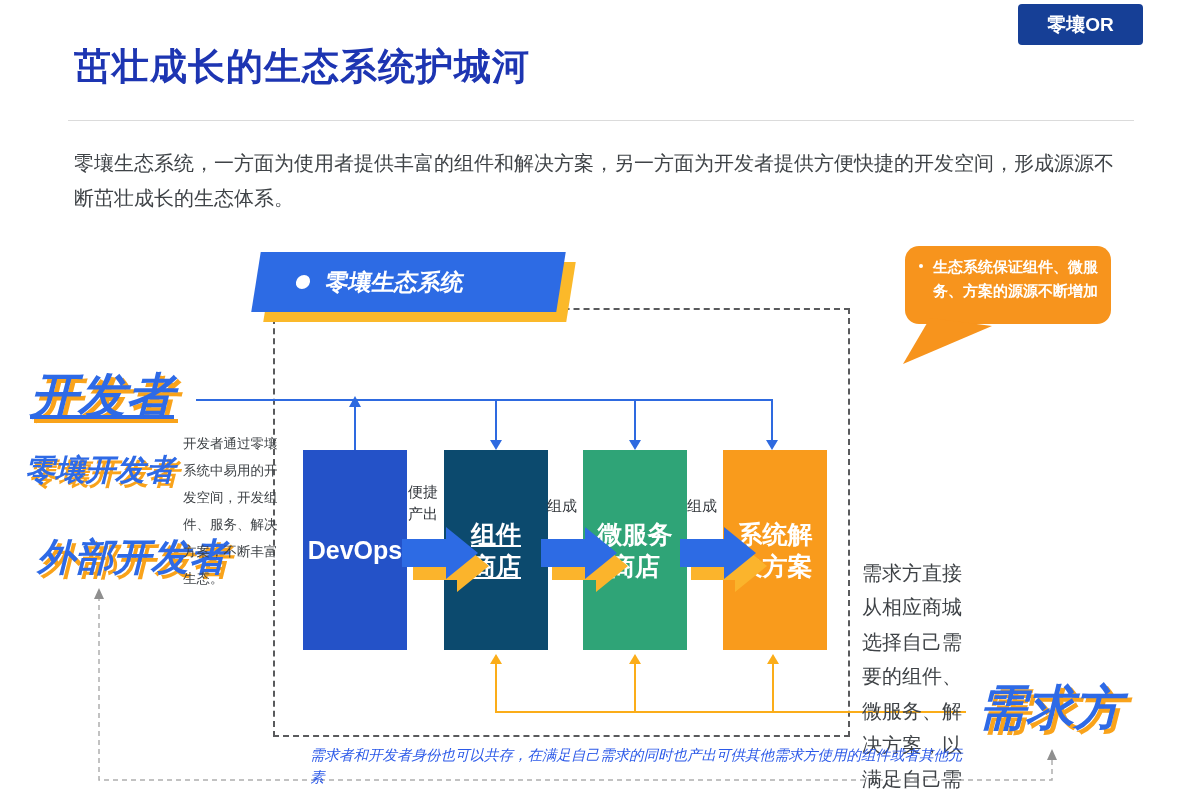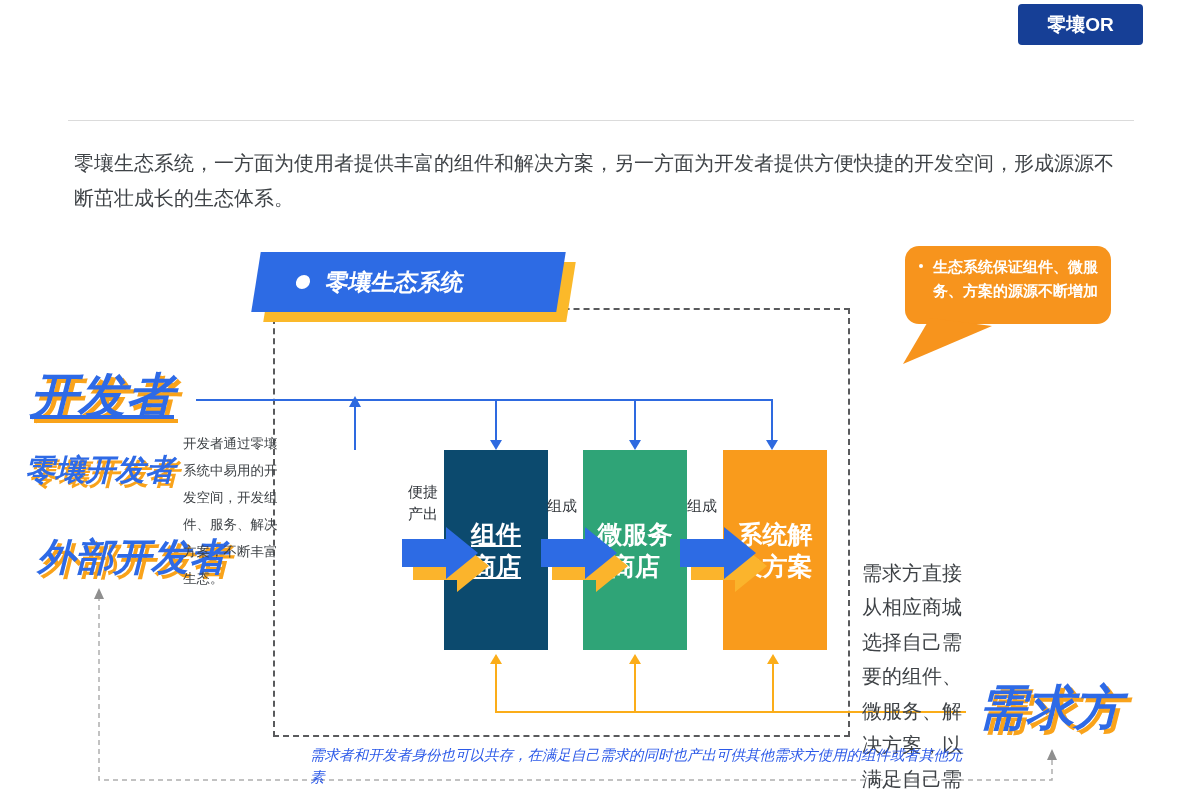--- a/index.html
+++ b/index.html
@@ -57,20 +57,21 @@
   svg.overlay{left:0;top:0;z-index:5;pointer-events:none;}
 </style>
 </head>
 <body>
 
 <div class="slide">
 
   <div class="abs badge">
     <span>零壤OR</span>
   </div>
+  <div class="abs title">茁壮成长的生态系统护城河</div>
   <div class="abs divider"></div>
   <div class="abs intro">零壤生态系统，一方面为使用者提供丰富的组件和解决方案，另一方面为开发者提供方便快捷的开发空间，形成源源不断茁壮成长的生态体系。</div>
 
   <div class="abs dashed-rect"></div>
 
   <div class="abs banner-shadow"></div>
   <div class="abs banner">
     <span class="dot"></span>
     <span>零壤生态系统</span>
   </div>
@@ -78,20 +79,21 @@
   <div class="abs bubble">
     <span class="bdot"></span>
     <div class="bubble-inner">生态系统保证组件、微服务、方案的源源不断增加</div>
   </div>
 
   <div class="abs biglabel lab-dev">开发者</div>
   <div class="abs biglabel lab-zr">零壤开发者</div>
   <div class="abs biglabel lab-ext">外部开发者</div>
   <div class="abs desc dev-desc">开发者通过零壤系统中易用的开发空间，开发组件、服务、解决方案，不断丰富生态。</div>
 
+  <div class="abs pbox b0" style="background: rgb(36, 82, 200);">DevOps</div>
   <div class="abs pbox b1" style="background: #0c4a6e; text-decoration: underline;">组件
 商店</div>
   <div class="abs pbox b2" style="background: rgb(47, 164, 119);">微服务
 商店</div>
   <div class="abs pbox b3" style="background: rgb(249, 155, 28);">系统解
 决方案</div>
 
   <div class="abs alabel al0">便捷产出</div>
   <div class="abs alabel al1">组成</div>
   <div class="abs alabel al2">组成</div>

